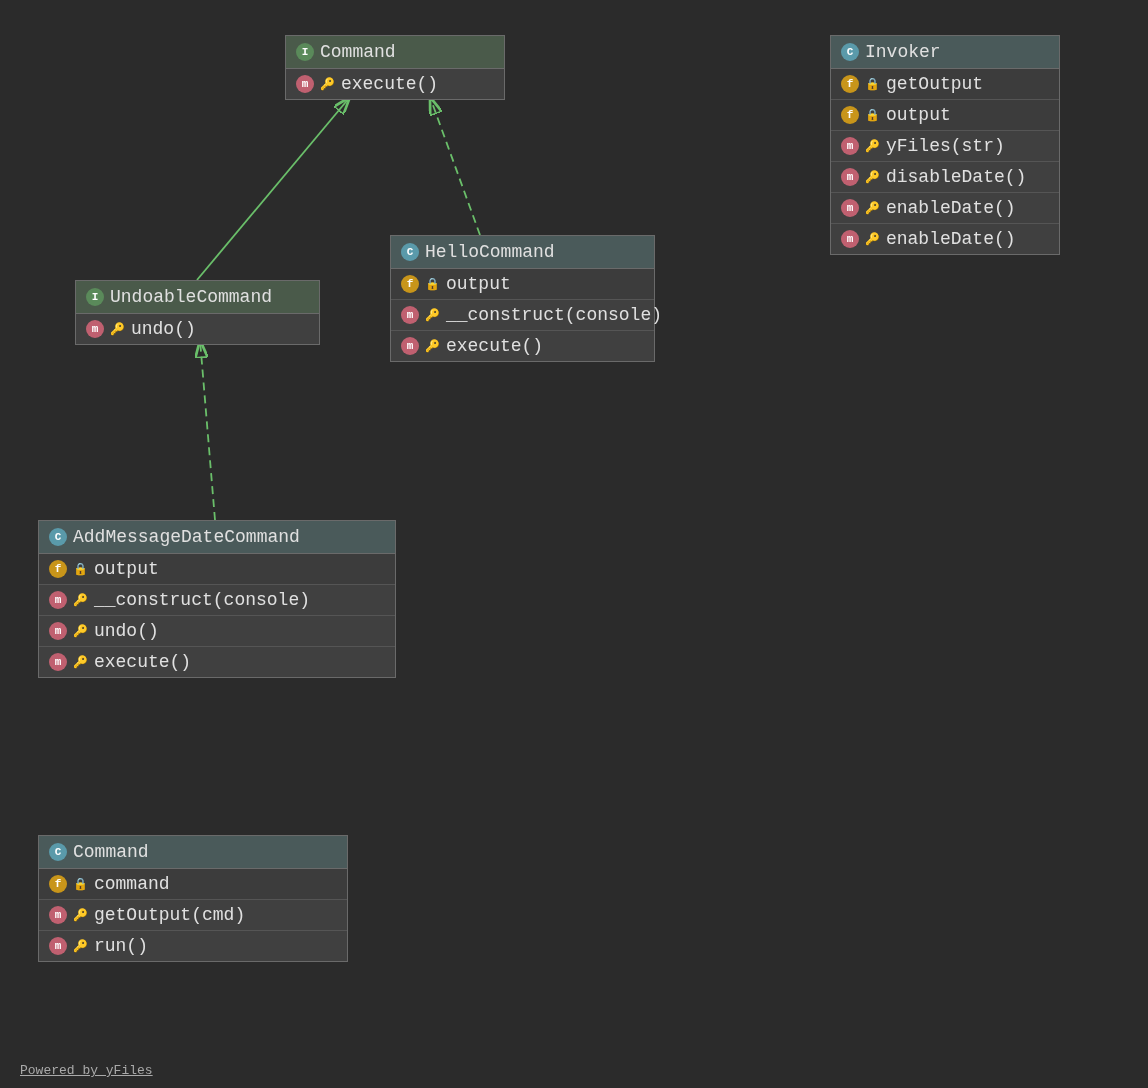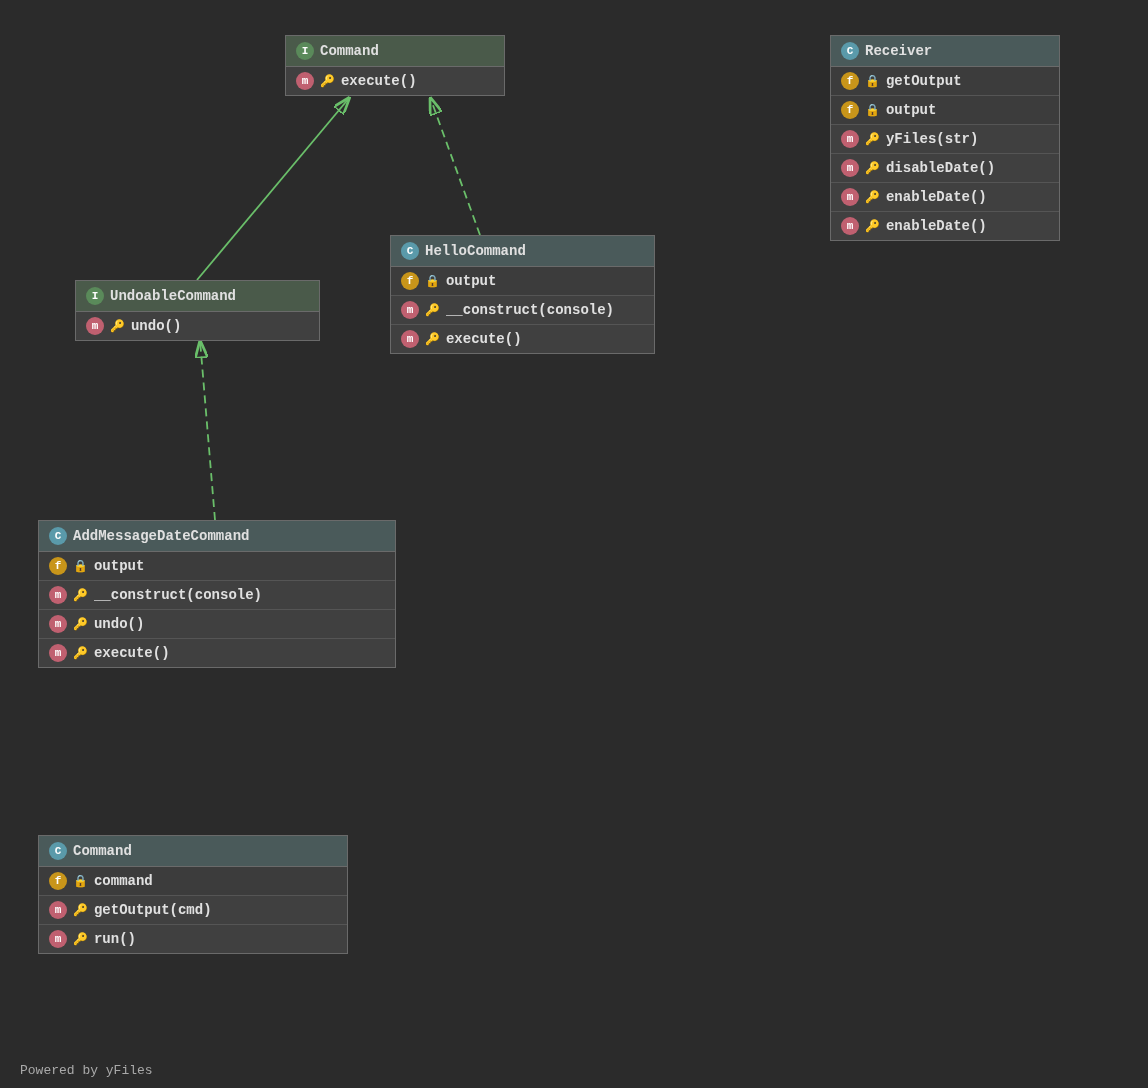--- a/index.html
+++ b/index.html
@@ -81,41 +81,41 @@
     }
 
     
     .key-icon {
       color: #70c870;
       font-size: 12px;
       flex-shrink: 0;
     }
 
     .member-name {
-      font-size: 14px;
+      font-size: 18px;
       color: #e0e0e0;
-      font-weight: bold;
     }
 
     
     #arrows-svg {
       position: absolute;
       top: 0;
       left: 0;
       width: 1148px;
       height: 1088px;
       pointer-events: none;
     }
 
     .powered-by {
       position: absolute;
       bottom: 10px;
       left: 20px;
       font-size: 13px;
       color: #aaa;
+      text-decoration: underline;
     }
   </style>
 </head>
 <body>
 
 <svg id="arrows-svg" xmlns="http://www.w3.org/2000/svg">
   <defs>
     <marker id="arrowhead-solid" markerWidth="10" markerHeight="7" refX="10" refY="3.5" orient="auto">
       <polygon points="0 0, 10 3.5, 0 7" fill="none" stroke="#6abf6a" stroke-width="1.5"></polygon>
     </marker>
@@ -139,21 +139,21 @@
   <div class="uml-row method">
     <span class="badge badge-m">m</span>
     <span class="key-icon">🔑</span>
     <span class="member-name">execute()</span>
   </div>
 </div>
 
 <div class="uml-box" style="left:830px; top:35px; width:230px;">
   <div class="uml-header class-header">
     <span class="badge badge-c">C</span>
-    <span class="member-name">Receiver</span>
+    <span class="member-name">Invoker</span>
   </div>
   <div class="uml-row field">
     <span class="badge badge-f">f</span>
     <span class="lock-icon">🔒</span>
     <span class="member-name">getOutput</span>
   </div>
   <div class="uml-row field">
     <span class="badge badge-f">f</span>
     <span class="lock-icon">🔒</span>
     <span class="member-name">output</span>

